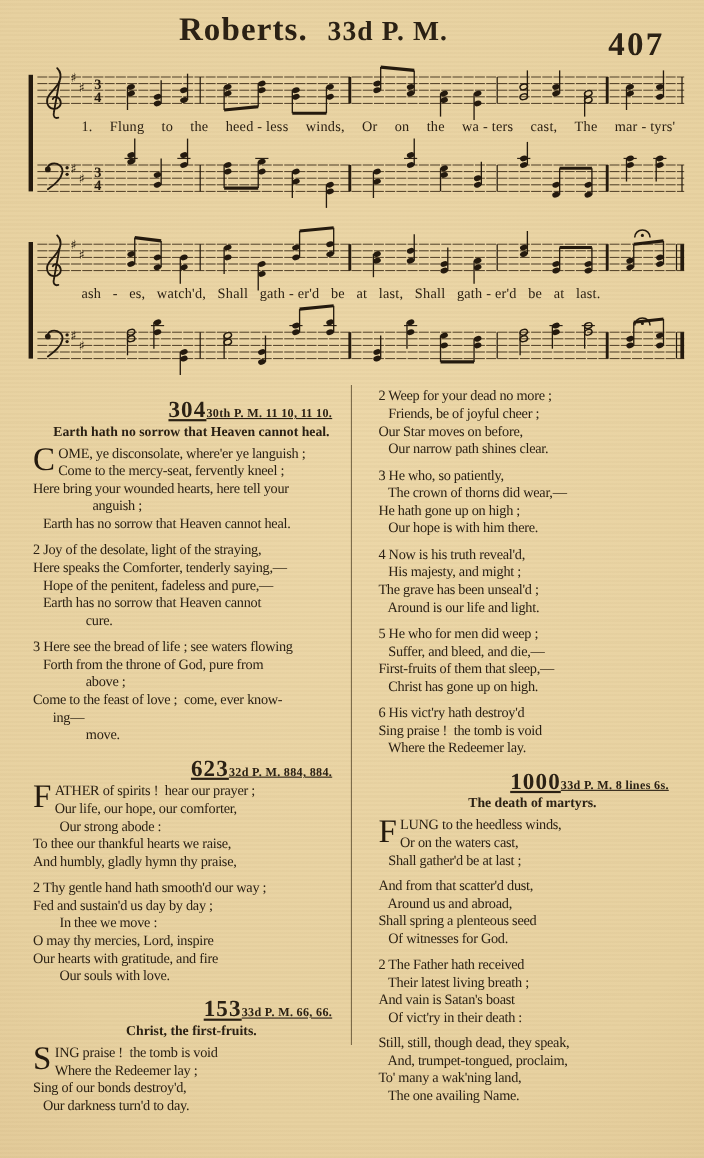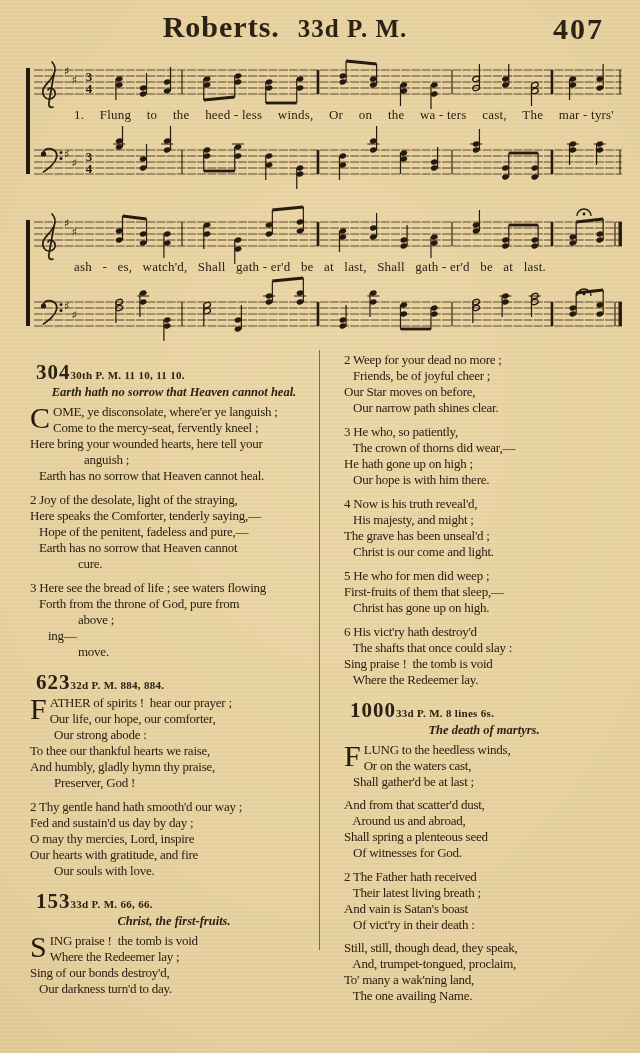--- a/index.html
+++ b/index.html
@@ -9,42 +9,42 @@
     background:
       repeating-linear-gradient(0deg, rgba(120,90,40,.03) 0 2px, rgba(0,0,0,0) 2px 4px),
       radial-gradient(140% 120% at 52% 40%, #ecd7a8 0%, #e7d1a0 48%, #ddc290 80%, #cdb07b 100%);
   }
   svg{overflow:visible;display:block;}
   
   .hdr{position:absolute;top:10px;left:0;width:640px;height:44px;}
   .hdr-center{position:absolute;left:0;right:70px;top:0;text-align:center;white-space:nowrap;}
   .tune{font-size:30px;font-weight:700;letter-spacing:1px;}
   .tmeter{font-size:25px;font-weight:700;letter-spacing:1px;margin-left:14px;}
-  .pnum{position:absolute;right:36px;top:2px;font-size:30px;font-weight:700;letter-spacing:2px;}
+  .pnum{position:absolute;right:36px;top:14px;font-size:30px;font-weight:700;letter-spacing:2px;}
   
   .music{position:absolute;top:52px;left:26px;width:600px;height:298px;}
   .system{position:absolute;left:0;width:600px;}
   .sys1{top:0;height:142px;}
   .sys2{top:152px;height:146px;}
   .sysbar{position:absolute;left:0;width:3.6px;background:#241a0e;}
   .staff{position:absolute;left:6px;width:592px;}
   .lyric{position:absolute;display:flex;justify-content:space-between;
          font-size:13px;color:#2b2013;white-space:nowrap;letter-spacing:.2px;}
   
   .cols{position:absolute;top:352px;left:30px;width:586px;display:flex;}
   .col{flex:none;}
   .col-left{width:288px;}
   .col-right{width:280px;margin-left:26px;}
   .divider{position:absolute;left:292px;top:350px;height:600px;width:1.4px;
            background:rgba(66,50,26,.65);}
   .hymn{margin-bottom:10px;}
-  .hhead{display:flex;justify-content:flex-start;align-items:baseline;margin:8px 6px 0;}
+  .hhead{display:flex;justify-content:flex-end;align-items:baseline;margin:8px 16px 0;text-decoration:underline;}
   .hnum{font-size:21px;font-weight:700;letter-spacing:1px;}
   .hmeter{font-size:11px;font-weight:700;letter-spacing:.3px;}
-  .htitle{text-align:center;font-style:italic;font-weight:700;font-size:12.5px;margin:0 0 4px;}
+  .htitle{text-align:center;font-weight:700;font-size:12.5px;margin:0 0 4px;}
   .stanza{margin-bottom:8px;}
   .stanza::after{content:"";display:block;clear:both;}
   .line{font-size:13px;line-height:16px;white-space:pre;letter-spacing:-0.25px;}
   .vgap{height:7px;}
   .cap{float:left;font-size:30px;line-height:26px;padding:1px 3px 0 0;color:#241a0e;}
 </style>
 </head>
 <body>
 
 <div class="hdr">
@@ -423,41 +423,42 @@
           <div class="line">2 Joy of the desolate, light of the straying,</div>
           <div class="line">Here speaks the Comforter, tenderly saying,—</div>
           <div class="line">   Hope of the penitent, fadeless and pure,—</div>
           <div class="line">   Earth has no sorrow that Heaven cannot</div>
           <div class="line">                cure.</div>
         </div>
         <div class="stanza">
           <div class="line">3 Here see the bread of life ; see waters flowing</div>
           <div class="line">   Forth from the throne of God, pure from</div>
           <div class="line">                above ;</div>
+          <div class="line">Come to the feast of love ;  come, ever know-</div>
           <div class="line">      ing—</div>
           <div class="line">                move.</div>
         </div>
       </div>
       <div class="hymn">
         <div class="hhead">
           <span class="hnum">623</span>
           <span class="hmeter">32d P. M. 884, 884.</span>
         </div>
         <div class="stanza">
           <span class="cap">F</span>
           <div class="line">ATHER of spirits !  hear our prayer ;</div>
           <div class="line">Our life, our hope, our comforter,</div>
           <div class="line">        Our strong abode :</div>
           <div class="line">To thee our thankful hearts we raise,</div>
           <div class="line">And humbly, gladly hymn thy praise,</div>
-          <div class="line">        Preserver, God !</div>
         </div>
         <div class="stanza">
           <div class="line">2 Thy gentle hand hath smooth'd our way ;</div>
           <div class="line">Fed and sustain'd us day by day ;</div>
+          <div class="line">        In thee we move :</div>
           <div class="line">O may thy mercies, Lord, inspire</div>
           <div class="line">Our hearts with gratitude, and fire</div>
           <div class="line">        Our souls with love.</div>
         </div>
       </div>
       <div class="hymn">
         <div class="hhead">
           <span class="hnum">153</span>
           <span class="hmeter">33d P. M. 66, 66.</span>
         </div>
@@ -482,30 +483,30 @@
         <div class="stanza">
           <div class="line">3 He who, so patiently,</div>
           <div class="line">   The crown of thorns did wear,—</div>
           <div class="line">He hath gone up on high ;</div>
           <div class="line">   Our hope is with him there.</div>
         </div>
         <div class="stanza">
           <div class="line">4 Now is his truth reveal'd,</div>
           <div class="line">   His majesty, and might ;</div>
           <div class="line">The grave has been unseal'd ;</div>
-          <div class="line">   Christ is our come and light.</div>
+          <div class="line">   Around is our life and light.</div>
         </div>
         <div class="stanza">
           <div class="line">5 He who for men did weep ;</div>
+          <div class="line">   Suffer, and bleed, and die,—</div>
           <div class="line">First-fruits of them that sleep,—</div>
           <div class="line">   Christ has gone up on high.</div>
         </div>
         <div class="stanza">
           <div class="line">6 His vict'ry hath destroy'd</div>
-          <div class="line">   The shafts that once could slay :</div>
           <div class="line">Sing praise !  the tomb is void</div>
           <div class="line">   Where the Redeemer lay.</div>
         </div>
       </div>
       <div class="hymn">
         <div class="hhead">
           <span class="hnum">1000</span>
           <span class="hmeter">33d P. M. 8 lines 6s.</span>
         </div>
         <div class="htitle">The death of martyrs.</div>

